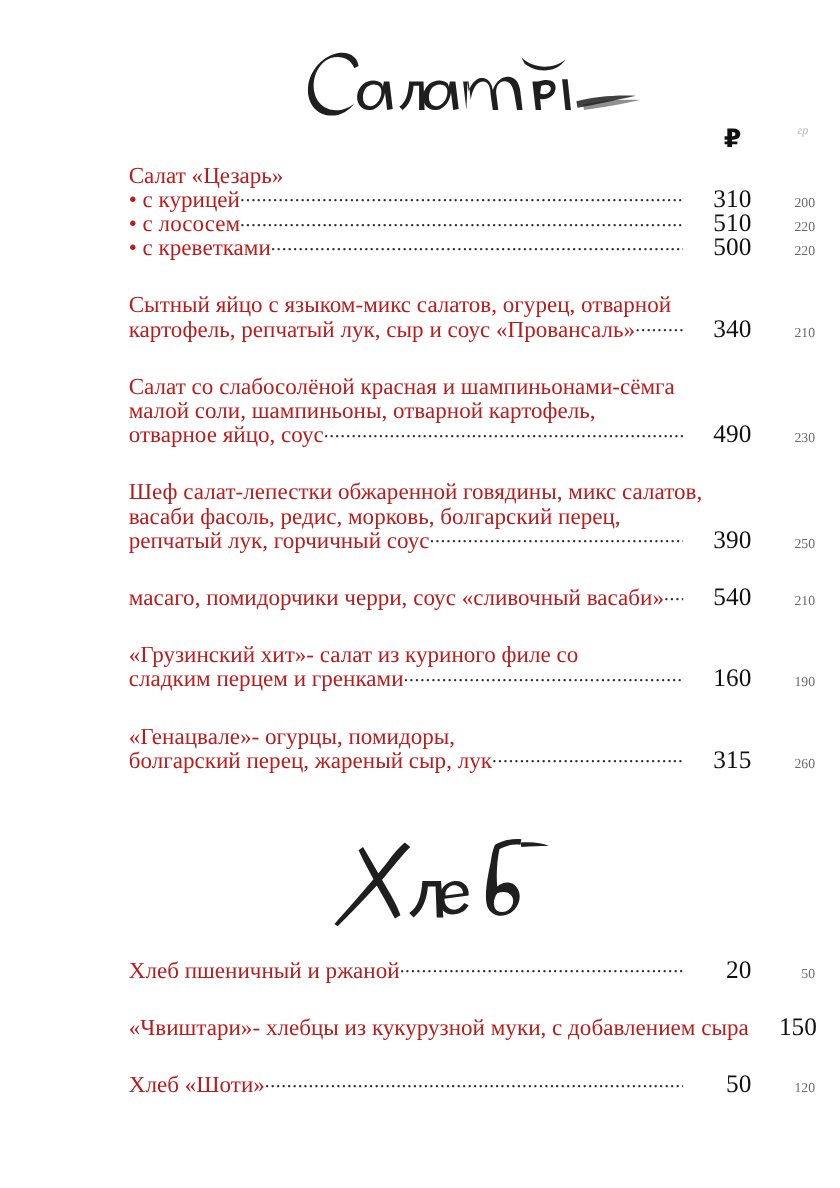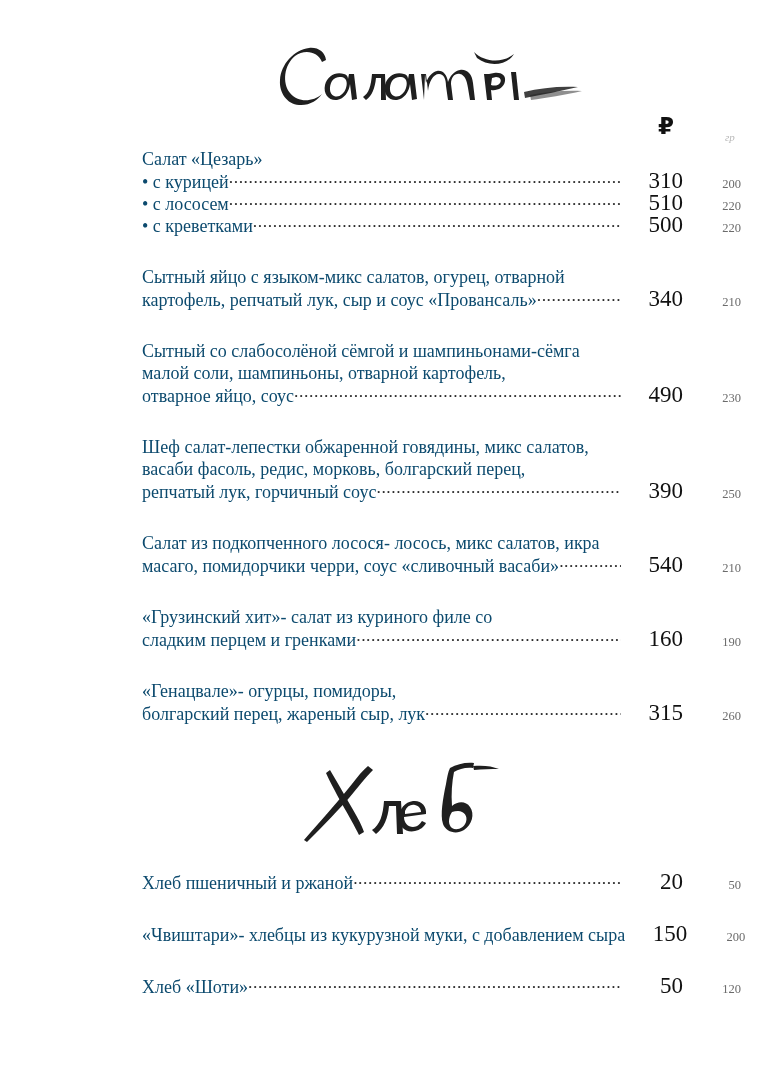--- a/index.html
+++ b/index.html
@@ -46,21 +46,21 @@
     top: 0;
     font-family: "Liberation Sans", "DejaVu Sans", sans-serif;
     font-size: 23px;
     font-weight: 700;
     color: #111111;
     letter-spacing: 0;
   }
   .col-head .gr {
     position: absolute;
     left: 608px;         
-    top: 18px;
+    top: 0;
     font-family: "Liberation Serif", "DejaVu Serif", serif;
     font-size: 11px;
     font-style: italic;
     color: #b8b8b8;
     text-align: right;
   }
 
   
   .section {
     position: absolute;
@@ -78,23 +78,22 @@
 
   
   .row {
     position: relative;
     height: 22px;
     line-height: 22px;
     font-size: 17.5px;
     white-space: nowrap;
   }
   .row .desc {
-    font-size: 18px;
-    color: #0c4a6e;
-    margin-left: 25px;
+    font-size: 21px;
+    color: #b91c1c;
   }
   .row.bullet .desc::before {
     content: "• ";
   }
 
   
   .row.priced {
     display: flex;
     align-items: baseline;
     width: 624px;
@@ -219,21 +218,21 @@
       <div class="row priced">
         <span class="desc">картофель, репчатый лук, сыр и соус «Провансаль»</span>
         <span class="leader"></span>
         <span class="price">340</span>
         <span class="grams">210</span>
       </div>
     </div>
 
     <div class="menu-block">
       <div class="row">
-        <span class="desc">Сытный со слабосолёной сёмгой и шампиньонами-сёмга</span>
+        <span class="desc">Салат со слабосолёной красная и шампиньонами-сёмга</span>
       </div>
       <div class="row">
         <span class="desc">малой соли, шампиньоны, отварной картофель,</span>
       </div>
       <div class="row priced">
         <span class="desc">отварное яйцо, соус</span>
         <span class="leader"></span>
         <span class="price">490</span>
         <span class="grams">230</span>
       </div>
@@ -248,23 +247,20 @@
       </div>
       <div class="row priced">
         <span class="desc">репчатый лук, горчичный соус</span>
         <span class="leader"></span>
         <span class="price">390</span>
         <span class="grams">250</span>
       </div>
     </div>
 
     <div class="menu-block">
-      <div class="row">
-        <span class="desc">Салат из подкопченного лосося- лосось, микс салатов, икра</span>
-      </div>
       <div class="row priced">
         <span class="desc">масаго, помидорчики черри, соус «сливочный васаби»</span>
         <span class="leader"></span>
         <span class="price">540</span>
         <span class="grams">210</span>
       </div>
     </div>
 
     <div class="menu-block">
       <div class="row">

